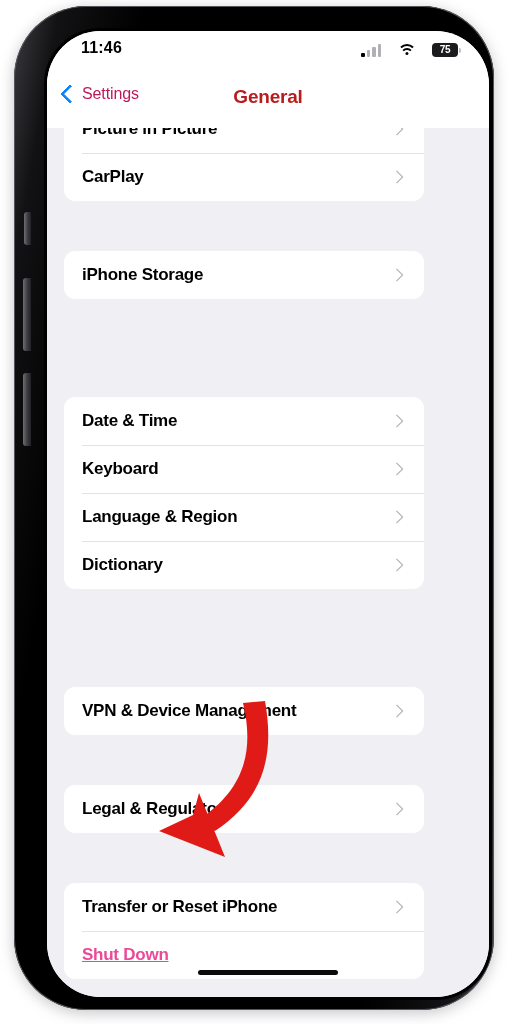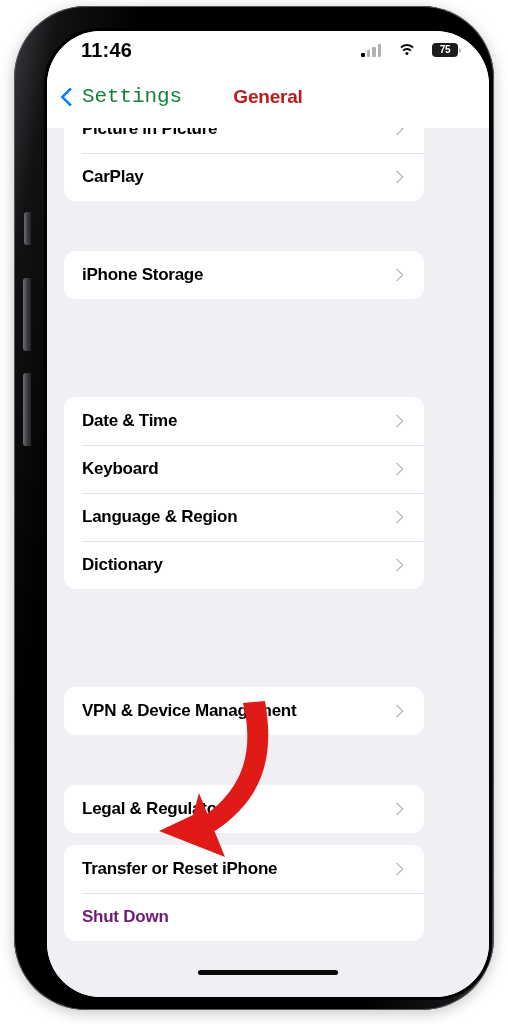--- a/index.html
+++ b/index.html
@@ -33,21 +33,21 @@
   #mute-switch{left:10px;top:206px;width:7px;height:33px;}
   #vol-up{left:9px;top:272px;width:8px;height:73px;}
   #vol-down{left:9px;top:367px;width:8px;height:73px;}
   #power-btn{right:9px;top:311px;width:8px;height:118px;}
 
   
   .statusbar{
     position:absolute;left:0;top:0;width:442px;height:45px;background:#fff;z-index:30;
   }
   .sb-time{
-    position:absolute;left:34px;top:8px;font-size:20px;font-weight:bold;color:#000;
+    position:absolute;left:34px;top:8px;font-size:16px;font-weight:bold;color:#000;
     letter-spacing:.2px;
   }
   .sb-right{position:absolute;right:28px;top:12px;display:flex;align-items:center;gap:17px;}
   .sig{display:flex;align-items:flex-end;gap:2px;height:13px;}
   .sig i{display:block;width:3.5px;background:#000;border-radius:1px;}
   .sig i:nth-child(1){height:4px;background:#000;}
   .sig i:nth-child(2){height:7px;background:#b0b0b5;}
   .sig i:nth-child(3){height:10px;background:#b0b0b5;}
   .sig i:nth-child(4){height:13px;background:#b0b0b5;}
   .wifi{position:relative;width:17px;height:13px;}
@@ -68,21 +68,21 @@
   .navbar{
     position:absolute;left:0;top:45px;width:442px;height:52px;background:#fff;z-index:25;
   }
   .nav-back{
     position:absolute;left:12px;top:9px;display:flex;align-items:center;gap:4px;cursor:pointer;
   }
   .chev-back{
     width:11px;height:11px;border-left:3.4px solid #0a84ff;border-bottom:3.4px solid #0a84ff;
     transform:rotate(45deg);margin-left:4px;margin-right:1px;border-radius:1px;
   }
-  .nav-back-label{font-size:21px;color:#15803d;letter-spacing:-.1px;font-family:Liberation Mono, monospace;}
+  .nav-back-label{font-size:16px;color:#be185d;letter-spacing:-.1px;}
   .nav-title{
     position:absolute;left:0;top:10px;width:442px;text-align:center;
     font-size:19px;font-weight:bold;color:#b91c1c;letter-spacing:-.2px;
   }
 
   
   .content{
     position:absolute;left:0;top:97px;width:442px;height:869px;background:#efeff4;
     overflow:hidden;
   }
@@ -91,21 +91,21 @@
   }
   .card.clip-top{border-top-left-radius:0;border-top-right-radius:0;}
   .row{
     position:relative;height:48px;display:flex;align-items:center;padding:0 18px;
     box-sizing:border-box;cursor:pointer;
   }
   .row + .row:before{
     content:"";position:absolute;left:18px;right:0;top:0;height:1px;background:#e3e3e7;
   }
   .row-label{font-size:17px;color:#000;letter-spacing:-.25px;font-weight:600;}
-  .row-label.link{color:#701a75;font-weight:600;}
+  .row-label.link{color:#ec4899;font-weight:600;text-decoration:underline;}
   .chev{
     position:absolute;right:22px;top:50%;width:8px;height:8px;
     border-top:2.4px solid #c2c2c7;border-right:2.4px solid #c2c2c7;
     transform:translateY(-50%) rotate(45deg);border-radius:1px;
   }
 
   
   .home-ind{
     position:absolute;left:50%;transform:translateX(-50%);bottom:22px;
     width:140px;height:5px;border-radius:3px;background:#0b0b0c;z-index:35;
@@ -201,21 +201,21 @@
               <span class="row-label">VPN &amp; Device Management</span>
               <span class="chev"></span>
             </div>
           </div>
           <div class="card" style="top: 657px;">
             <div class="row">
               <span class="row-label">Legal &amp; Regulatory</span>
               <span class="chev"></span>
             </div>
           </div>
-          <div class="card" style="top: 717px;">
+          <div class="card" style="top: 755px;">
             <div class="row">
               <span class="row-label">Transfer or Reset iPhone</span>
               <span class="chev"></span>
             </div>
             <div class="row">
               <span class="row-label link">Shut Down</span>
             </div>
           </div>
         </div>
 

